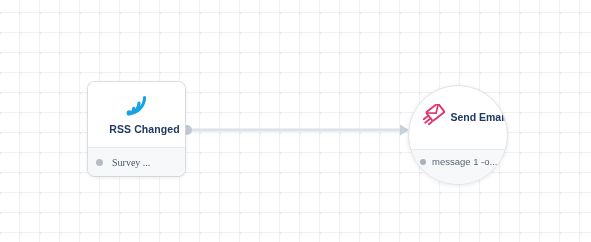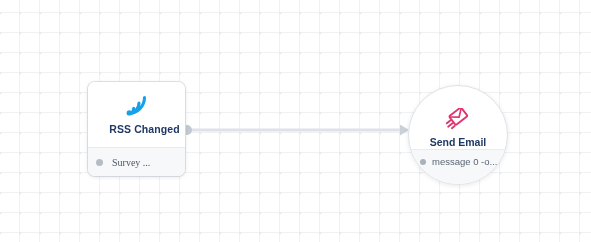--- a/index.html
+++ b/index.html
@@ -116,21 +116,21 @@
     box-shadow: 0 1px 4px rgba(38,50,70,0.10);
     overflow: hidden;
   }
   .node-circle-body {
     position: absolute;
     left: 0;
     top: 0;
     width: 100%;
     height: 62px;
     display: flex;
-    flex-direction: column;
+    flex-direction: row;
     align-items: center;
     justify-content: flex-end;
     padding-bottom: 0;
     box-sizing: border-box;
   }
   .node-circle-icon {
     width: 30px;
     height: 26px;
     display: flex;
     align-items: center;
@@ -216,17 +216,17 @@
               <line x1="0.5" y1="11.0" x2="6.0" y2="11.0"></line>
               <line x1="2.5" y1="14.5" x2="6.0" y2="14.5"></line>
             </g>
           </g>
         </svg>
       </span>
       <div class="node-circle-title">Send Email</div>
     </div>
     <div class="node-circle-footer">
       <span class="port-dot"></span>
-      <span class="node-circle-subtitle">message 0 -o...</span>
+      <span class="node-circle-subtitle">message 1 -o...</span>
     </div>
   </div>
 
 </div>
 
 </body></html>

